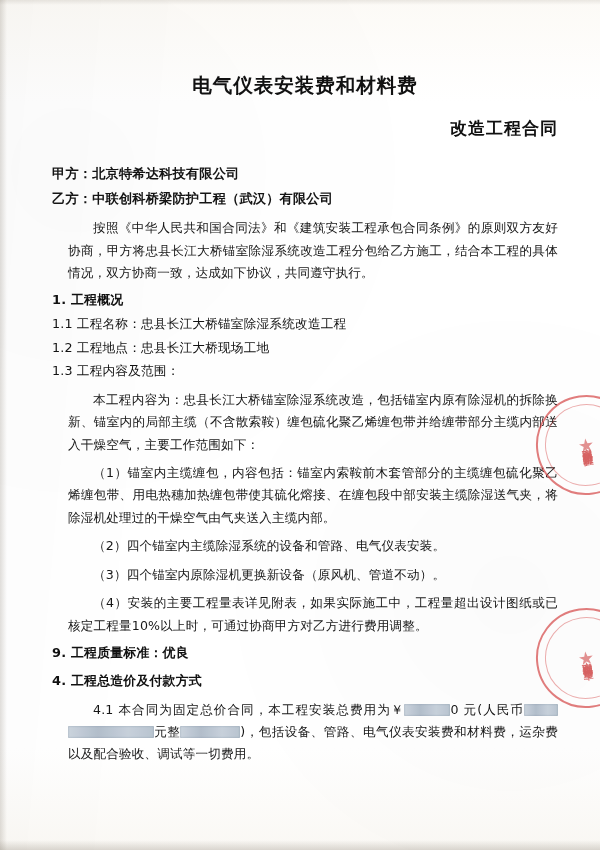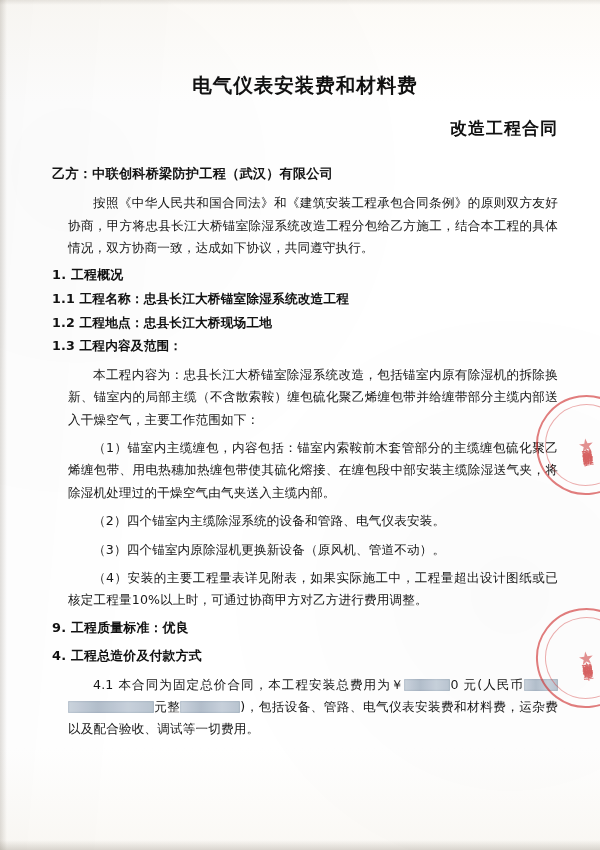--- a/index.html
+++ b/index.html
@@ -105,21 +105,21 @@
   .heading {
     font-size: 12.9px;
     font-weight: bold;
     line-height: 1.85;
     margin: 4px 0 0 0;
     letter-spacing: 0.2px;
     color: #111;
   }
   .sub {
     font-size: 12.7px;
-    font-weight: bold;
+    font-weight: normal;
     line-height: 1.85;
     margin: 0;
     letter-spacing: 0.15px;
     color: #121212;
   }
 
   
   .blank {
     display: inline-block;
     vertical-align: -2px;
@@ -198,20 +198,21 @@
     <div class="seal-inner"></div>
     <div class="seal-text">中联创科合同专用章</div>
     <div class="seal-star">★</div>
   </div>
 
   <div class="content">
 
     <h1 class="doc-title">电气仪表安装费和材料费</h1>
     <h2 class="doc-subtitle">改造工程合同</h2>
 
+    <p class="party-line">甲方：北京特希达科技有限公司</p>
     <p class="party-line">乙方：中联创科桥梁防护工程（武汉）有限公司</p>
 
     <p class="body indent">按照《中华人民共和国合同法》和《建筑安装工程承包合同条例》的原则双方友好协商，甲方将忠县长江大桥锚室除湿系统改造工程分包给乙方施工，结合本工程的具体情况，双方协商一致，达成如下协议，共同遵守执行。</p>
 
     <p class="heading">1. 工程概况</p>
     <p class="sub">1.1 工程名称：忠县长江大桥锚室除湿系统改造工程</p>
     <p class="sub">1.2 工程地点：忠县长江大桥现场工地</p>
     <p class="sub">1.3 工程内容及范围：</p>
 
     <p class="body indent">本工程内容为：忠县长江大桥锚室除湿系统改造，包括锚室内原有除湿机的拆除换新、锚室内的局部主缆（不含散索鞍）缠包硫化聚乙烯缠包带并给缠带部分主缆内部送入干燥空气，主要工作范围如下：</p>

